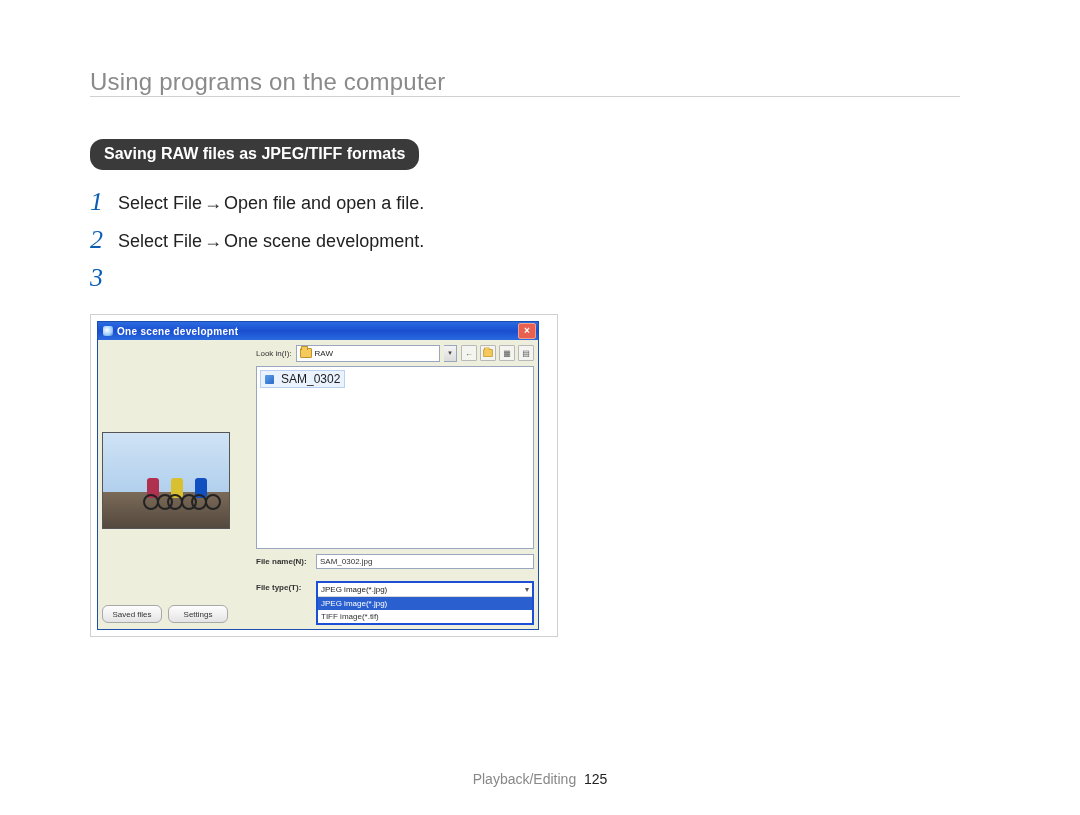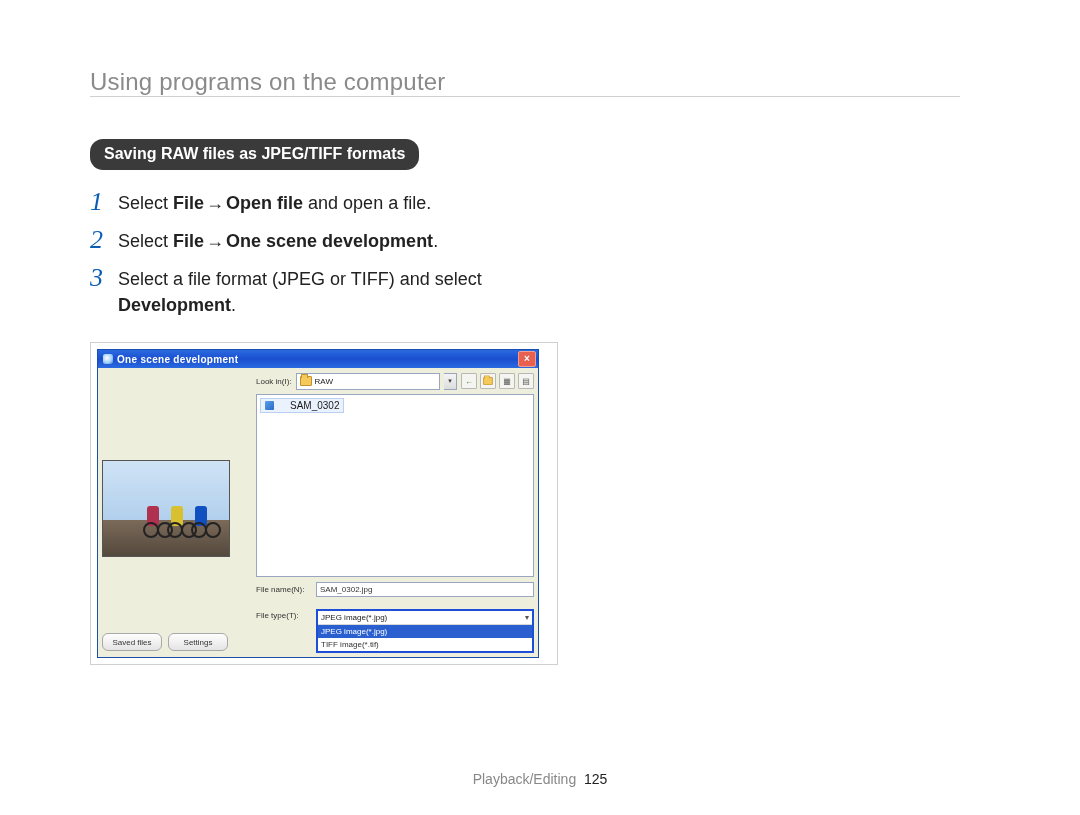--- a/index.html
+++ b/index.html
@@ -53,21 +53,21 @@
     font-weight: 400;
     color: #0a5fb5;
     font-family: Georgia, 'Times New Roman', serif;
   }
   .step-body {
     font-size: 18px;
     line-height: 26px;
     color: #222;
     max-width: 440px;
   }
-  .step-body b { font-weight: 700; }
+  .step-body b { font-weight: 400; }
   .arrow { display:inline-block; padding: 0 2px; }
 
   
   .dialog-wrap {
     margin-top: 18px;
     border: 1px solid #d0d0d0;
     padding: 6px;
     width: 454px;
     background: #fff;
   }
@@ -155,28 +155,28 @@
   .ticon.back{color:#3a7a3a;}
   .ticon.up .folder-ic{transform:scale(0.8);}
   .ticon.view{color:#555;}
   .ticon.new{color:#555;}
 
   .file-area {
     flex:1; min-height:175px; background:#fff; border:1px solid #9aa6c0;
     padding:3px;
   }
   .file-item {
-    display:inline-flex; align-items:center; gap:16px;
+    display:inline-flex; align-items:center; gap:7px;
     border:1px solid #b9d0f0; background:#eaf2fe;
-    padding:1px 4px; font-size:10px; color:#1a1a1a;
+    padding:1px 4px; font-size:12px; color:#1a1a1a;
   }
   .fi-icon{ width:9px;height:9px; background:linear-gradient(135deg,#5aa0e8,#2a6ac8); border-radius:1px;}
 
   .filerow { display:flex; align-items:center; gap:4px; height:16px; margin-top:4px; }
-  .filerow .lbl { width:56px; font-size:8px; }
+  .filerow .lbl { width:56px; font-size:8px;font-weight:bold; }
   .txtfield {
     flex:1; height:13px; border:1px solid #9aa6c0; background:#fff;
     font-size:8px; padding:0 3px; display:flex; align-items:center; color:#333;
   }
   .type-dd {
     flex:1; border:2px solid #1d4ed8;
     display:flex; flex-direction:column;
   }
   .type-top, .type-opt {
     height:13px; display:flex; align-items:center; padding:0 3px; font-size:8px;
@@ -216,24 +216,20 @@
 
     <div class="step">
       <div class="step-num">2</div>
       <div class="step-body">
         <span>Select </span><b>File</b><span class="arrow"> → </span><b>One scene development</b><span>.</span>
       </div>
     </div>
 
     <div class="step">
       <div class="step-num">3</div>
-      <div class="step-body">
-        <span>Select a file format (JPEG or TIFF) and select</span><br>
-        <b>Development</b><span>.</span>
-      </div>
     </div>
 
   </div>
 
   
   <div class="dialog-wrap">
     <div class="dialog">
 
       <div class="titlebar">
         <div class="tb-icon"></div>

